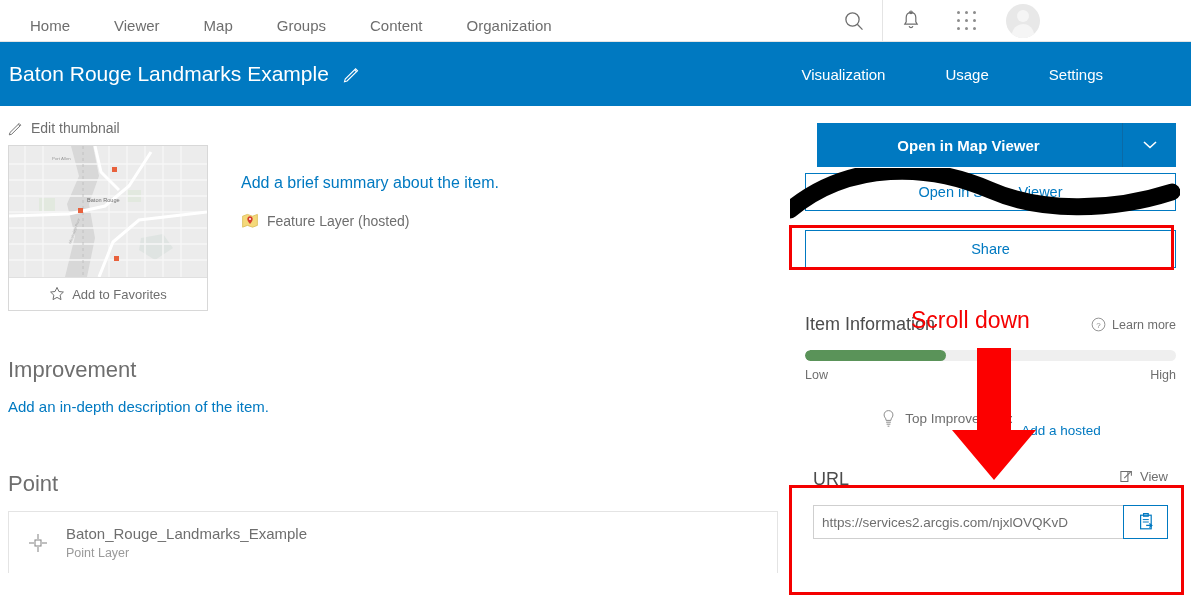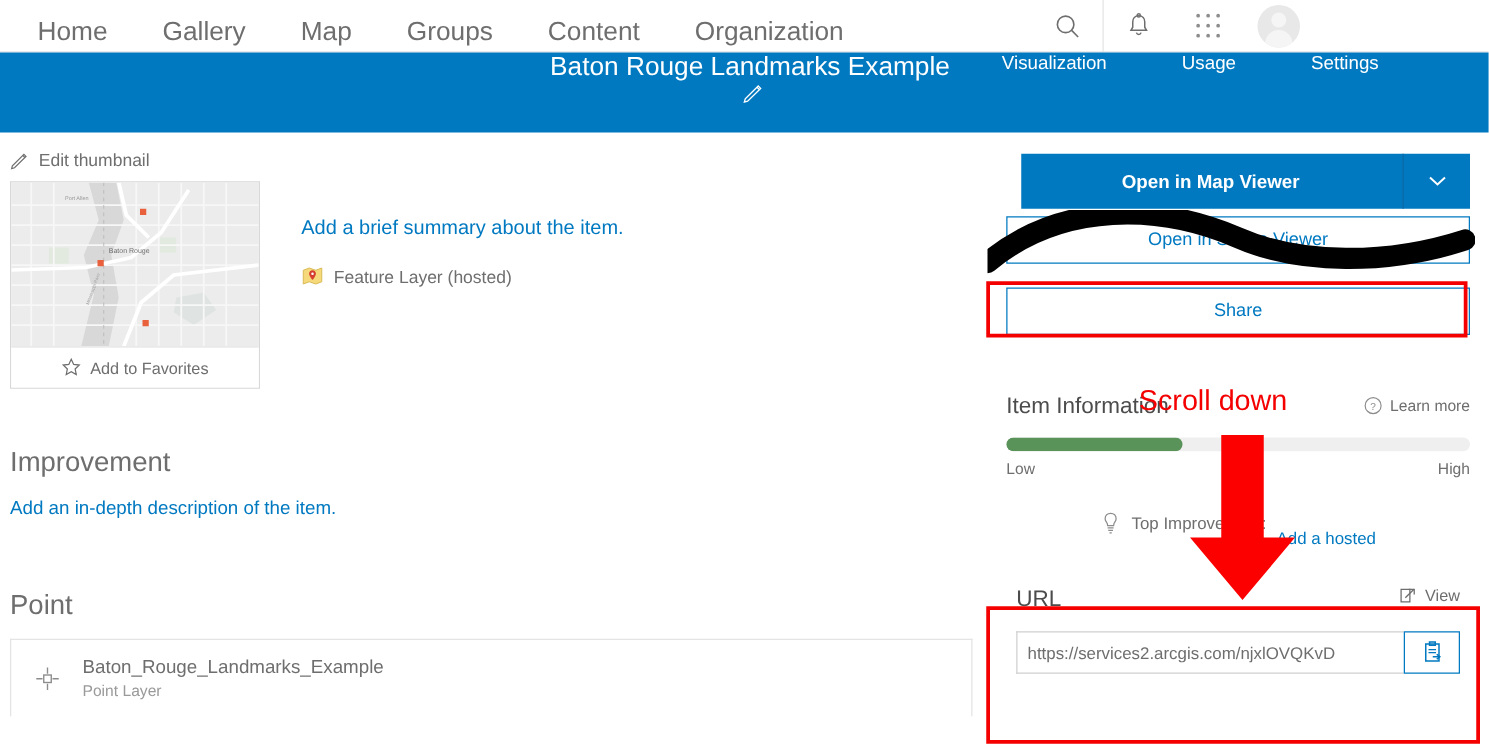--- a/index.html
+++ b/index.html
@@ -22,21 +22,21 @@
     border-bottom: 1px solid #e4e4e4;
     background: #ffffff;
     position: relative;
   }
   .topnav-links {
     display: flex;
     align-items: center;
     padding-left: 8px;
   }
   .topnav-links a {
-    font-size: 21px;
+    font-size: 15px;
     color: #6e6e6e;
     text-decoration: none;
     padding: 0 22px;
     line-height: 40px;
     white-space: nowrap;
     margin-top: 10px;
   }
   .topnav-right {
     position: absolute;
     right: 140px;
@@ -94,21 +94,20 @@
     left: 6px; bottom: 0;
   }
 
   
   .item-header {
     height: 64px;
     background: #0079c1;
     display: flex;
     align-items: center;
     position: relative;
-    flex-direction: column;
   }
   .item-title {
     color: #ffffff;
     font-size: 21px;
     font-weight: 400;
     padding-left: 9px;
     white-space: nowrap;
   }
   .title-edit {
     margin-left: 14px;
@@ -369,21 +368,21 @@
   .arrow { position: absolute; pointer-events: none; }
 
   svg { display: block; }
 </style>
 </head>
 <body>
 
 <div class="topnav">
   <div class="topnav-links">
     <a href="#">Home</a>
-    <a href="#">Gallery</a>
+    <a href="#">Viewer</a>
     <a href="#">Map</a>
     <a href="#">Groups</a>
     <a href="#">Content</a>
     <a href="#">Organization</a>
   </div>
 
   <div class="topnav-right">
     <div class="topnav-icon">
       <svg width="22" height="22" viewBox="0 0 22 22">
         <circle cx="9.5" cy="9.5" r="6.6" fill="none" stroke="#6e6e6e" stroke-width="1.3"></circle>

